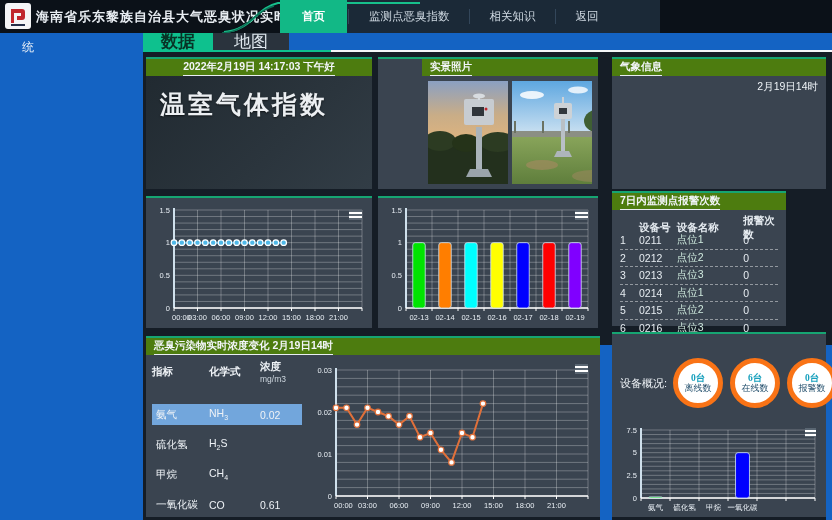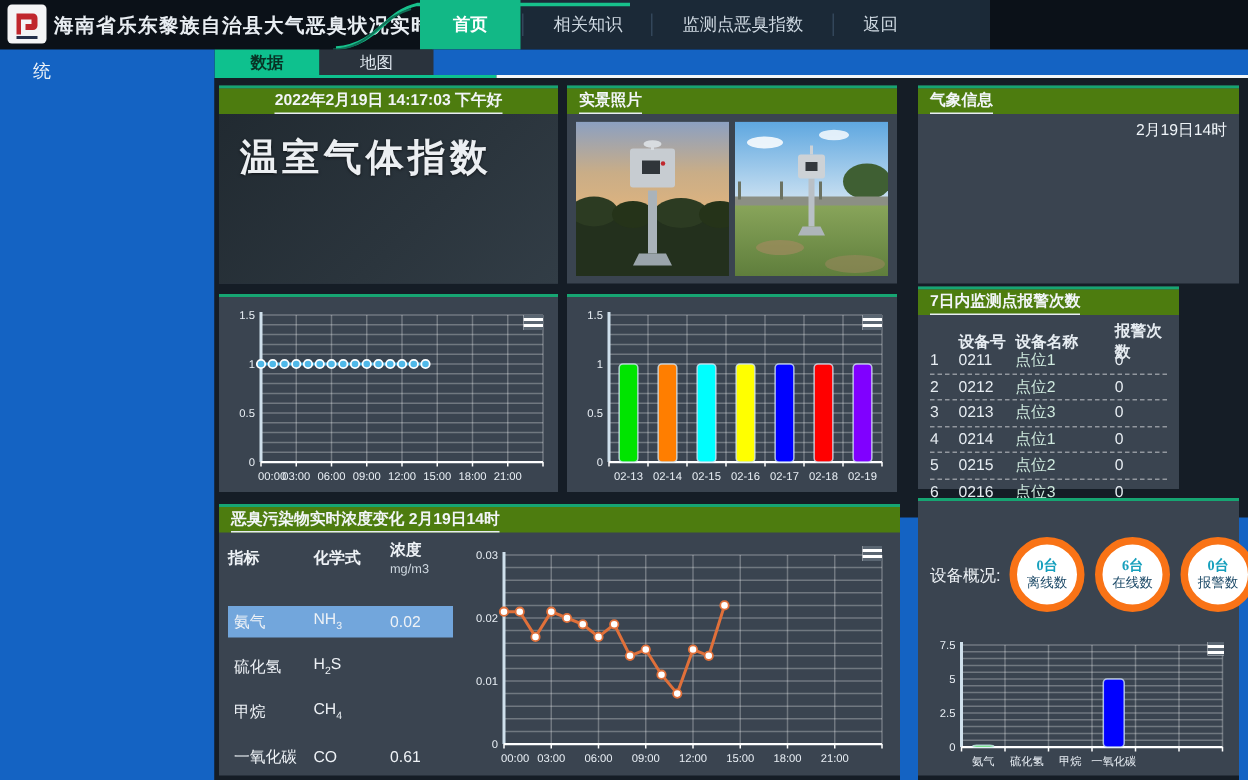--- a/index.html
+++ b/index.html
@@ -15,39 +15,39 @@
           clip-path:polygon(34px 33px,58px 0,398px 0,398px 33px);}
   .curve{position:absolute;left:222px;top:0;width:200px;height:33px;pointer-events:none;}
   .main-nav{position:absolute;left:278px;top:0;width:382px;height:33px;display:flex;align-items:stretch;}
   .nav-item{display:flex;align-items:center;justify-content:center;color:#cfd9e2;font-size:11.5px;
             padding:0 18px;margin:0 2px;position:relative;cursor:pointer;}
   .nav-item:not(.active):not(:first-child)::before{content:"";position:absolute;left:-3px;top:9px;bottom:9px;width:1px;background:#33465a;}
   .nav-item.active{background:#12b886;color:#fff;font-weight:bold;padding:0 22px;}
   
   .tab-blue{position:absolute;left:288px;top:33px;width:544px;height:17px;background:#1463c3;}
   .tabbar{position:absolute;left:143px;top:33px;height:17px;display:flex;}
-  .tab{height:17px;display:flex;align-items:center;justify-content:center;font-size:11px;color:#dfe7ee;cursor:pointer;}
+  .tab{height:17px;display:flex;align-items:center;justify-content:center;font-size:17px;color:#dfe7ee;cursor:pointer;}
   .tab.active{background:#0ec18e;color:#083326;font-weight:bold;width:70px;}
   .tab.inactive{background:#2a333d;width:76px;}
   .u-teal{position:absolute;left:143px;top:50px;width:188px;height:2px;background:#0ec18e;}
   .u-white{position:absolute;left:331px;top:50px;width:501px;height:2px;background:#f4f7f9;}
   
   .sidebar{position:absolute;left:0;top:33px;width:143px;height:487px;background:#1463c3;}
   .sidebar-label{position:absolute;left:22px;top:6px;color:#eef3f8;font-size:12px;}
   
   .main-bg{position:absolute;left:143px;top:52px;width:689px;height:468px;background:#151d26;}
   .blue-gap{position:absolute;background:#1463c3;}
   .gap-mid{left:600px;top:345px;width:12px;height:175px;}
   .gap-right{left:826px;top:345px;width:6px;height:175px;}
   
   .panel{position:absolute;background:#3a4450;border-top:2px solid #16a572;box-sizing:border-box;}
   .p-head{height:17px;background:#4d7c0f;display:flex;align-items:center;padding:0 8px;}
   .p-title{font-size:10.5px;font-weight:bold;color:#f2f5f8;border-bottom:1px solid #e8edf2;padding-bottom:1px;white-space:nowrap;}
   .pA{left:146px;top:57px;width:226px;height:132px;}
-  .pB{left:378px;top:57px;width:220px;height:132px;}
+  .pB{left:378px;top:57px;width:220px;height:132px;padding-left:44px;}
   .pC{left:612px;top:57px;width:214px;height:132px;}
   .pD{left:146px;top:196px;width:226px;height:132px;}
   .pE{left:378px;top:196px;width:220px;height:132px;}
   .pF{left:612px;top:191px;width:174px;height:135px;}
   .pG{left:146px;top:336px;width:454px;height:181px;}
   .pH{left:612px;top:332px;width:214px;height:185px;}
   .pA .p-head{justify-content:center;}
   .pA-body{height:113px;background:linear-gradient(135deg,#212a31 0%,#2b353d 60%,#323d46 100%);}
   .headline{padding:12px 0 0 14px;font-size:25px;font-weight:bold;color:#eceff2;letter-spacing:3px;text-shadow:0 1px 2px rgba(0,0,0,.6);}
   .photos{display:flex;gap:4px;padding:5px 6px;}
@@ -96,22 +96,22 @@
     </svg>
   </div>
   <div class="app-title">海南省乐东黎族自治县大气恶臭状况实时发布系</div>
   <div class="nav-bg"></div>
   <svg class="curve" width="200" height="33" viewBox="0 0 200 33">
     <path d="M2 32 C 30 30 34 8 56 3 L 198 3" fill="none" stroke="#17c08b" stroke-width="2.2"></path>
     <path d="M0 33 C 26 32 30 12 52 6" fill="none" stroke="#0e6f56" stroke-width="1.4"></path>
   </svg>
   <div class="main-nav">
       <div class="nav-item active">首页</div>
+      <div class="nav-item">监测点恶臭指数</div>
       <div class="nav-item">相关知识</div>
-      <div class="nav-item">监测点恶臭指数</div>
       <div class="nav-item">返回</div>
     </div>
 </div>
 
 <div class="tab-blue"></div>
 <div class="tabbar">
     <div class="tab active">数据</div>
     <div class="tab inactive">地图</div>
   </div>
 <div class="u-teal"></div>

